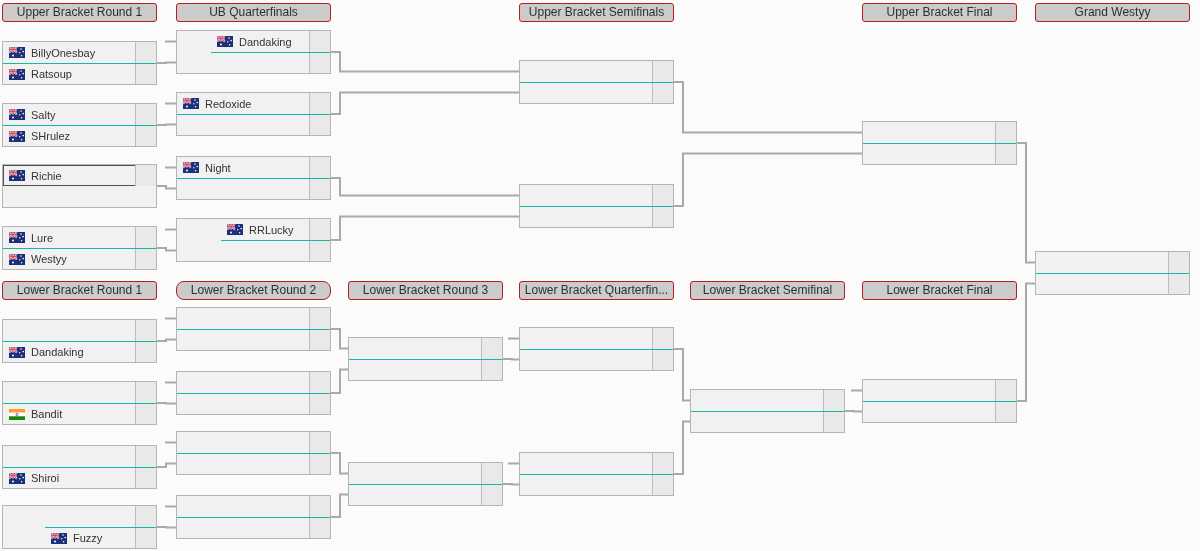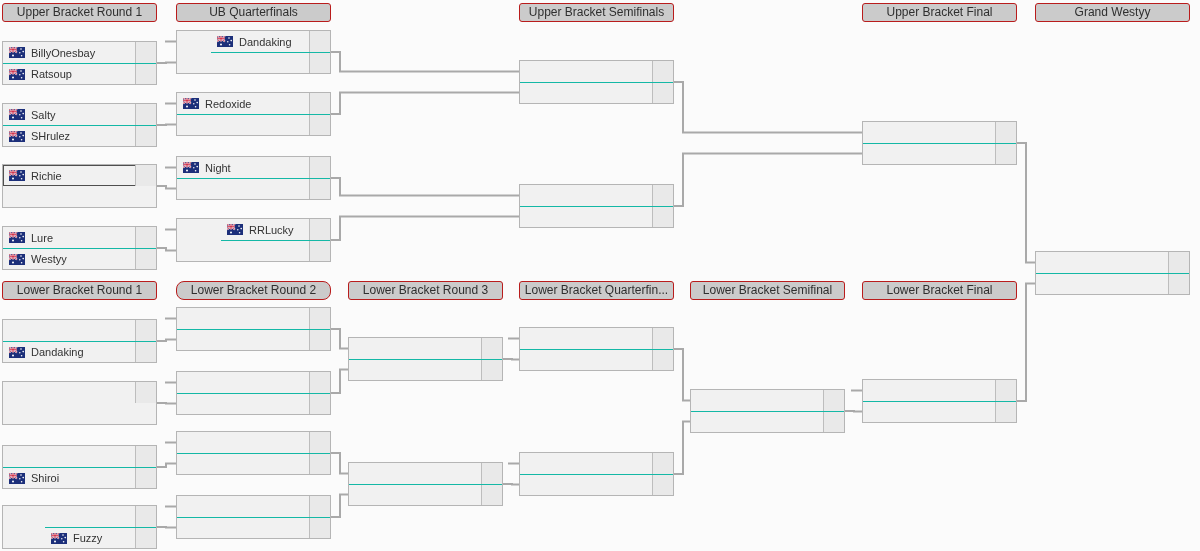--- a/index.html
+++ b/index.html
@@ -432,20 +432,32 @@
           <span class="score"></span>
         </div>
       </div>
       <div class="match" style="left: 2px; top: 381px;">
         <div class="slot">
           <span class="nm">
             <span></span>
           </span>
           <span class="score"></span>
         </div>
+        <div class="slot">
+          <span class="nm">
+            <span class="flag"><svg width="16" height="11" viewBox="0 0 16 11">
+                <rect width="16" height="3.7" fill="#ff9933"></rect>
+                <rect y="3.7" width="16" height="3.6" fill="#ffffff"></rect>
+                <rect y="7.3" width="16" height="3.7" fill="#128807"></rect>
+                <circle cx="8" cy="5.5" r="1.1" fill="none" stroke="#000088" stroke-width="0.5"></circle>
+              </svg></span>
+            <span>Bandit</span>
+          </span>
+          <span class="score"></span>
+        </div>
       </div>
       <div class="match" style="left: 2px; top: 445px;">
         <div class="slot">
           <span class="nm">
             <span></span>
           </span>
           <span class="score"></span>
         </div>
         <div class="slot">
           <span class="nm">

